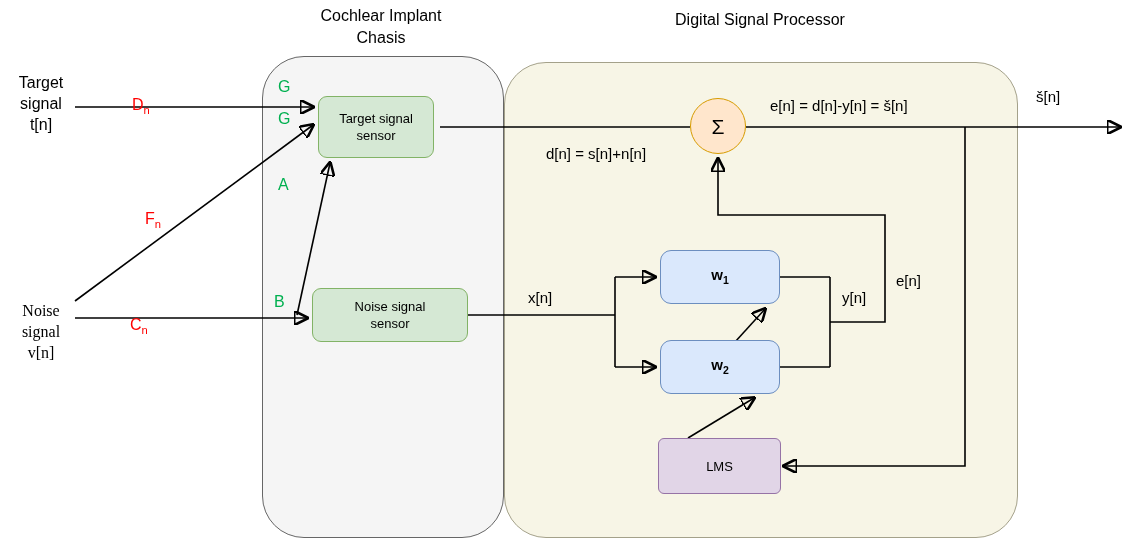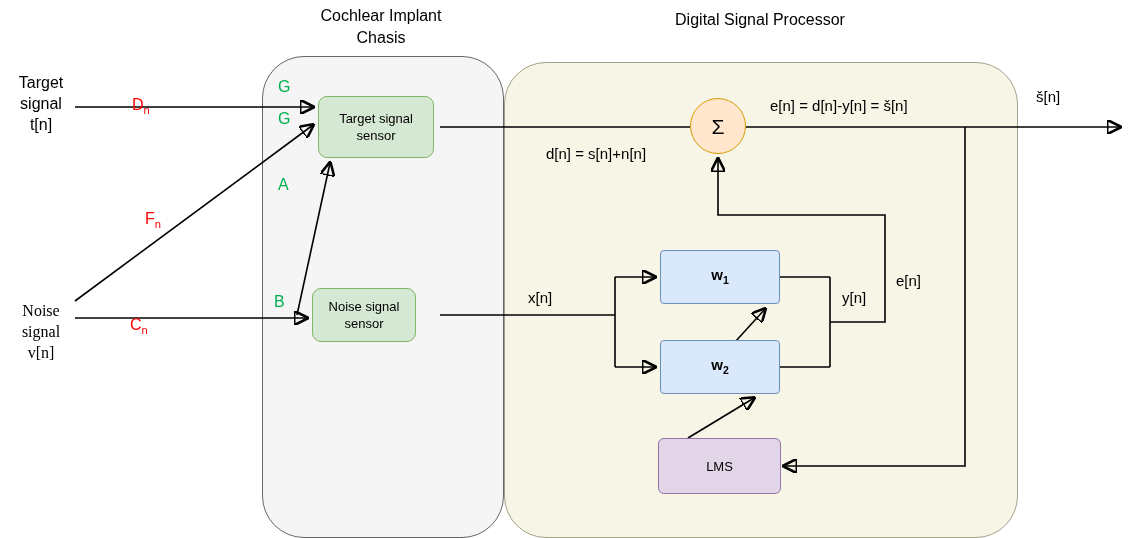--- a/index.html
+++ b/index.html
@@ -25,27 +25,27 @@
   .io-label.noise { left:4px; top:300px;font-family:Liberation Serif, serif; }
   .block {
     position:absolute; display:flex; align-items:center; justify-content:center;
     text-align:center; box-sizing:border-box; line-height:17px;
   }
   .block.sensor {
     border-radius:9px; font-size:13px;
     background:var(--green-fill,#d5e8d4); border:1px solid var(--green-border,#82b366);
   }
   .block.target-sensor { left:318px; top:96px; width:116px; height:62px; }
-  .block.noise-sensor  { left:312px; top:288px; width:104px; height:54px; }
+  .block.noise-sensor  { left:312px; top:288px; width:156px; height:54px; }
   .block.sum {
     left:690px; top:98px; width:56px; height:56px; border-radius:50%; font-size:21px;
     background:var(--orange-fill,#ffe6cc); border:1px solid var(--orange-border,#d79b00);
   }
   .block.weight {
-    width:120px; height:54px; border-radius:4px; font-size:15px; font-weight:bold;
+    width:120px; height:54px; border-radius:11px; font-size:15px; font-weight:bold;
     background:var(--blue-fill,#dae8fc); border:1px solid var(--blue-border,#6c8ebf);
   }
   .block.w1 { left:660px; top:250px; }
   .block.w2 { left:660px; top:340px; }
   .block.lms {
     left:658px; top:438px; width:123px; height:56px; border-radius:6px; font-size:13px;
     background:var(--purple-fill,#e1d5e7); border:1px solid var(--purple-border,#9673a6);
   }
   .sig { position:absolute; font-size:15px; white-space:nowrap; }
   .sig.d-eq  { left:546px; top:97px;margin-top:48px; }

